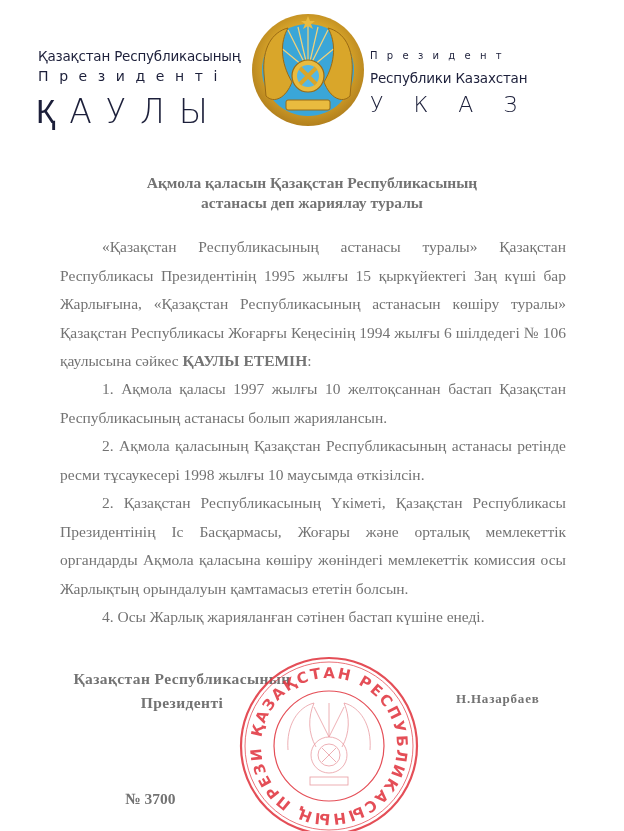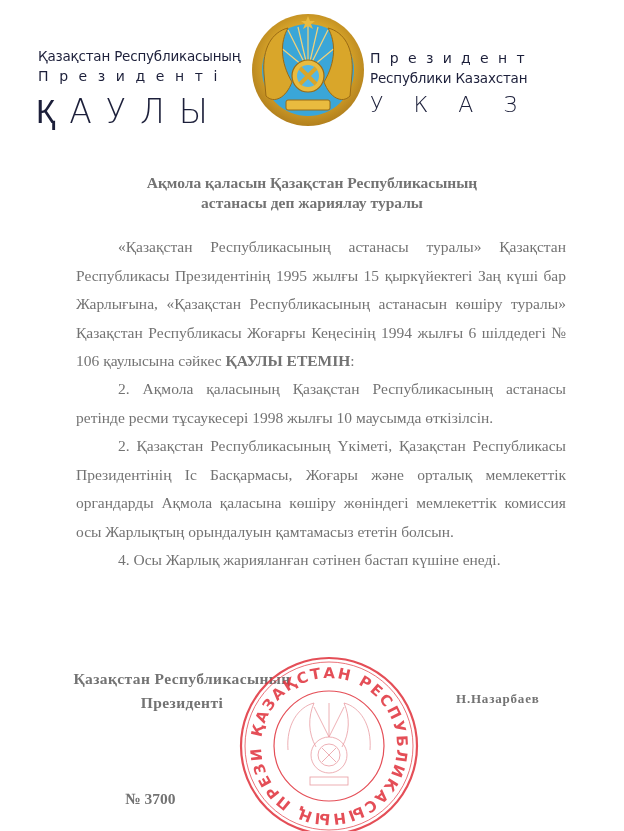--- a/index.html
+++ b/index.html
@@ -3,32 +3,32 @@
   <meta charset="utf-8">
   <style>
     html, body { margin: 0; padding: 0; background: #ffffff; }
     body { width: 624px; height: 831px; position: relative; overflow: hidden; }
     .page { position: absolute; left: 0; top: 0; width: 535px; height: 831px; background: #fff; }
 
     .hdr-sans { font-family: "DejaVu Sans", sans-serif; color: #1c1f3a; position: absolute; white-space: nowrap; }
     .hdr-l1 { left: 38px; top: 48px; font-size: 13.5px; letter-spacing: -0.2px; }
     .hdr-l2 { left: 38px; top: 68px; font-size: 14px; letter-spacing: 10.6px; }
     .hdr-l3 { left: 36px; top: 92px; font-size: 33px; letter-spacing: 14px; font-weight: 300; }
-    .hdr-r1 { left: 370px; top: 50px; font-size: 14px; letter-spacing: 9.3px; }
+    .hdr-r1 { left: 370px; top: 50px; font-size: 10px; letter-spacing: 9.3px; }
     .hdr-r2 { left: 370px; top: 70px; font-size: 13.5px; letter-spacing: -0.2px; }
     .hdr-r3 { left: 370px; top: 92px; font-size: 22px; letter-spacing: 30px; font-weight: 300; }
 
     .emblem { position: absolute; left: 250px; top: 12px; width: 116px; height: 116px; }
 
     .serif { font-family: "Liberation Serif", "DejaVu Serif", serif; color: #737373; }
     .title { position: absolute; left: 100px; width: 424px; top: 173px; text-align: center; font-weight: bold; font-size: 15.5px; line-height: 20px; }
 
     .body-text { position: absolute; left: 60px; width: 506px; font-size: 15.5px; line-height: 28.5px; }
     .para { margin: 0; text-align: justify; text-align-last: left; }
-    .indent { text-indent: 42px; margin-left: 16px; }
+    .indent { text-indent: 42px; }
     .p1 { top: 233px; }
     .items { top: 375px; }
 
     .sig-left { position: absolute; left: 62px; top: 667px; width: 240px; text-align: center; font-weight: bold; font-size: 15.5px; line-height: 24px; letter-spacing: 0.4px; }
     .sig-right { position: absolute; left: 456px; top: 691px; font-weight: bold; font-size: 13px; letter-spacing: 0.8px; }
     .place-date { position: absolute; left: 60px; top: 752px; font-weight: bold; font-size: 15.5px; }
     .doc-number { position: absolute; left: 125px; top: 790px; font-weight: bold; font-size: 15.5px; }
 
     .stamp { position: absolute; left: 238px; top: 655px; width: 182px; height: 182px; opacity: 0.85; }
   </style>
@@ -76,20 +76,21 @@
   <div class="serif title">
     <div>Ақмола қаласын Қазақстан Республикасының</div>
     <div>астанасы деп жариялау туралы</div>
   </div>
 
   <div class="serif body-text p1">
     <p class="para indent"><span>«Қазақстан Республикасының астанасы туралы» Қазақстан Республикасы Президентінің 1995 жылғы 15 қыркүйектегі Заң күші бар Жарлығына, «Қазақстан Республикасының астанасын көшіру туралы» Қазақстан Республикасы Жоғарғы Кеңесінің 1994 жылғы 6 шілдедегі № 106 қаулысына сәйкес </span><b>ҚАУЛЫ ЕТЕМІН</b><span>:</span></p>
   </div>
 
   <div class="serif body-text items">
+    <p class="para indent">1. Ақмола қаласы 1997 жылғы 10 желтоқсаннан бастап Қазақстан Республикасының астанасы болып жариялансын.</p>
     <p class="para indent">2. Ақмола қаласының Қазақстан Республикасының астанасы ретінде ресми тұсаукесері 1998 жылғы 10 маусымда өткізілсін.</p>
     <p class="para indent">2. Қазақстан Республикасының Үкіметі, Қазақстан Республикасы Президентінің Іс Басқармасы, Жоғары және орталық мемлекеттік органдарды Ақмола қаласына көшіру жөніндегі мемлекеттік комиссия осы Жарлықтың орындалуын қамтамасыз ететін болсын.</p>
     <p class="para indent">4. Осы Жарлық жарияланған сәтінен бастап күшіне енеді.</p>
   </div>
 
   <div class="serif sig-left">
     <div>Қазақстан Республикасының</div>
     <div>Президенті</div>
   </div>
   <div class="serif sig-right">Н.Назарбаев</div>

